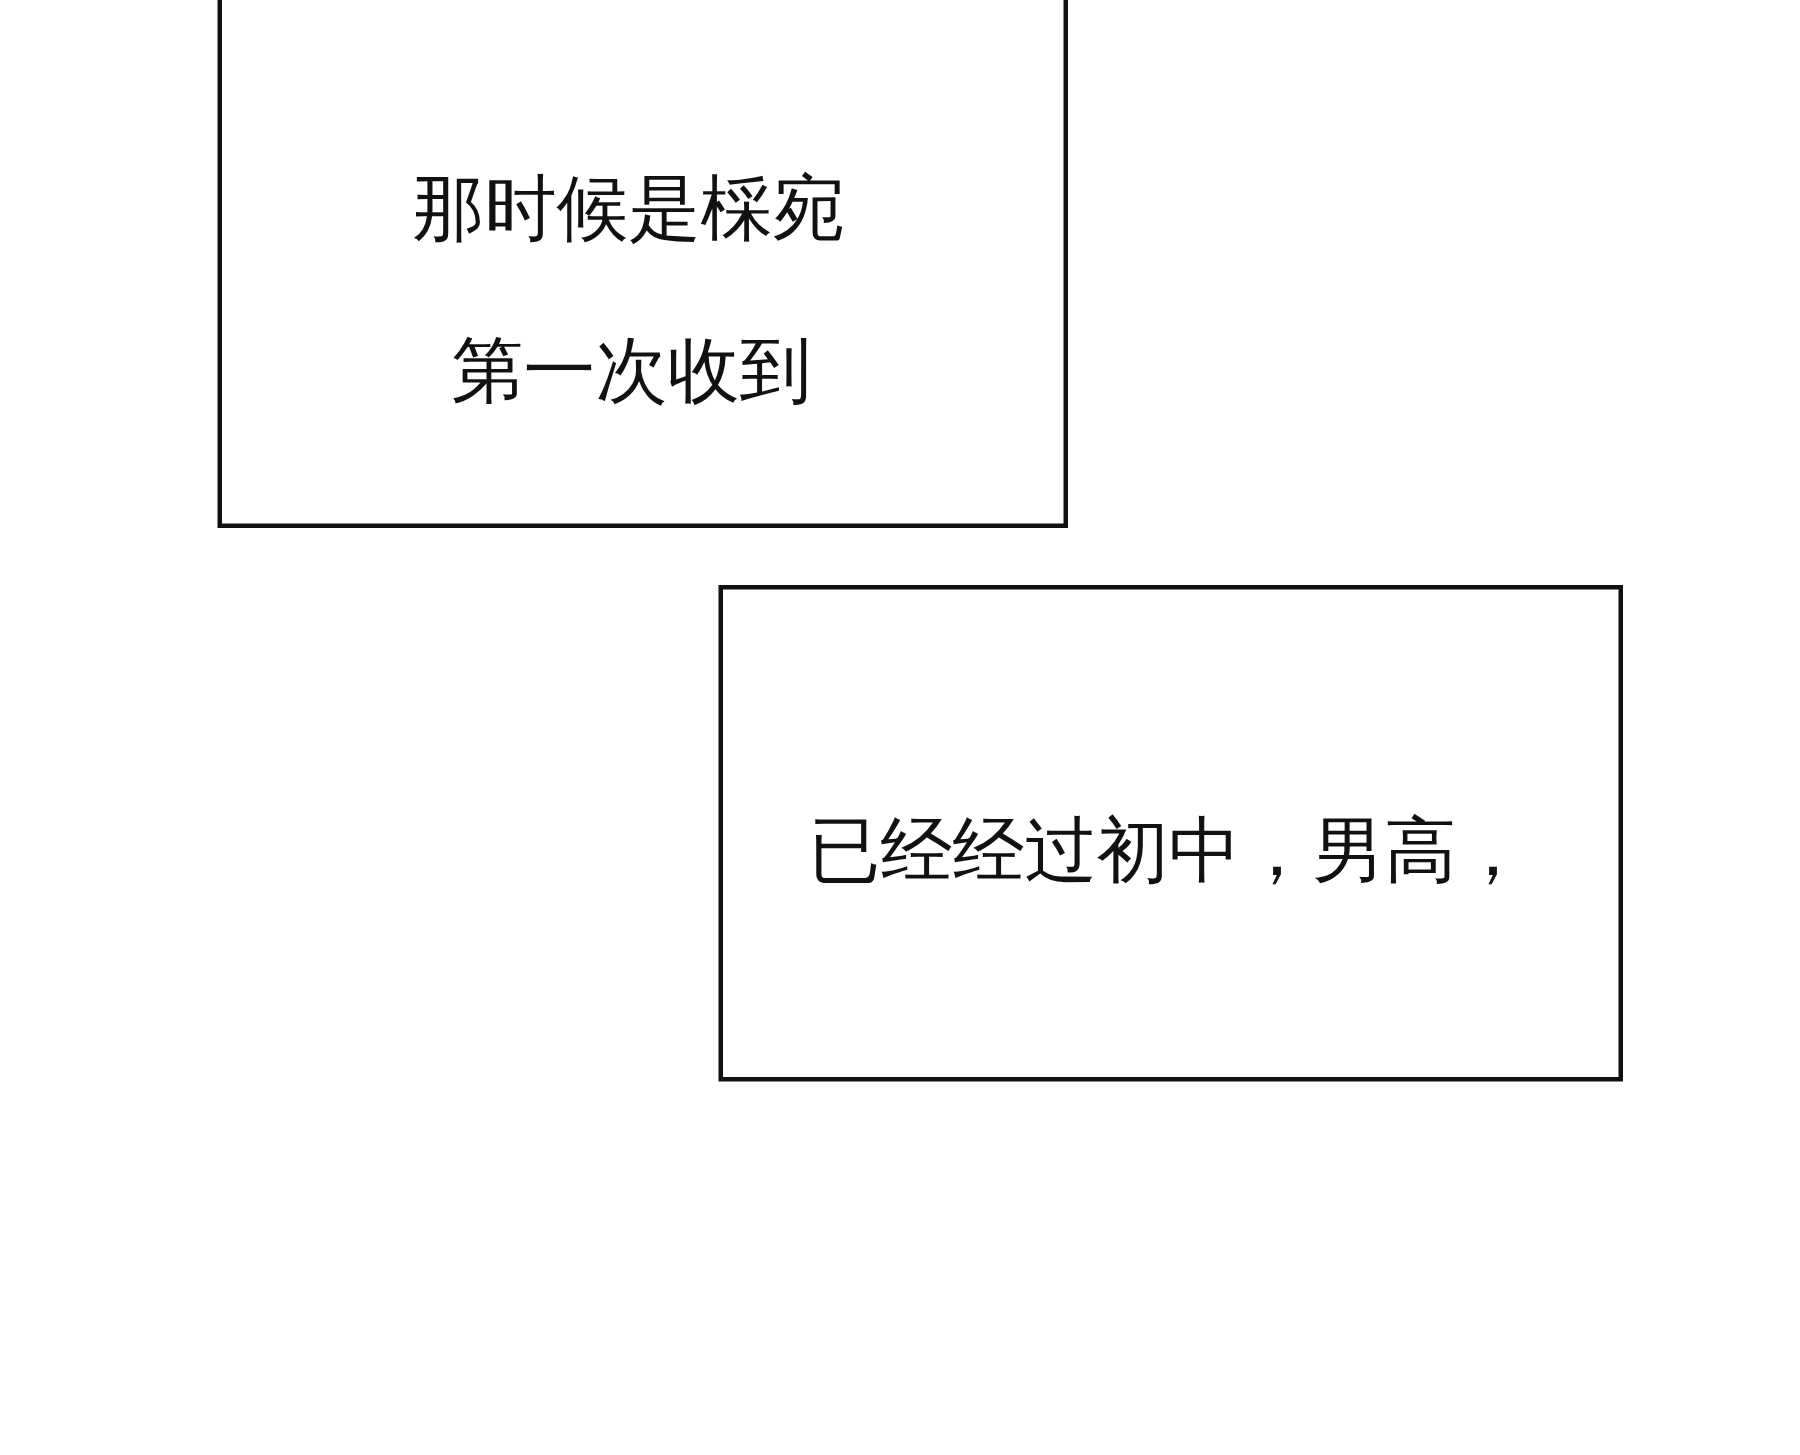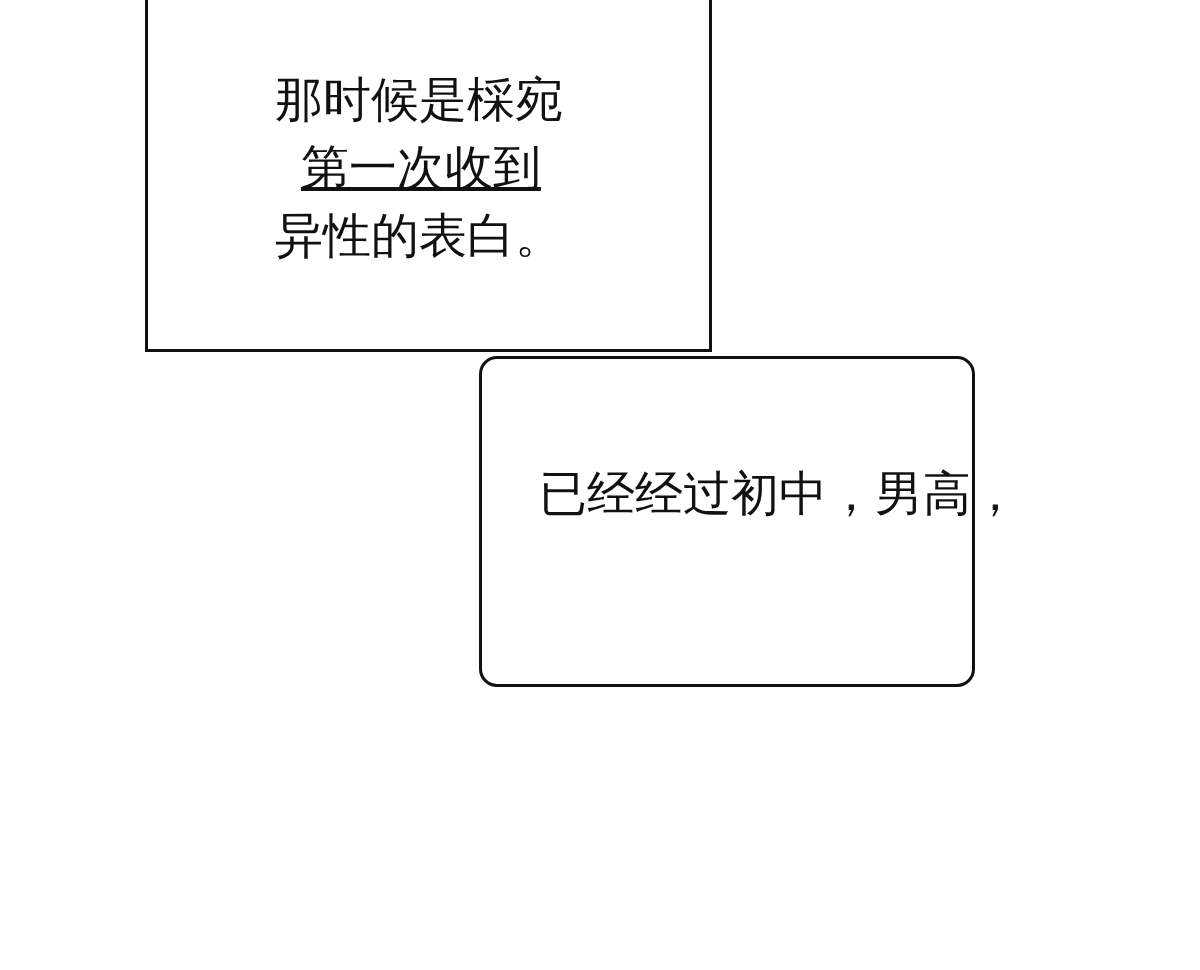--- a/index.html
+++ b/index.html
@@ -22,56 +22,54 @@
       background: #ffffff;
     }
     .panel-1 {
       left: 145px;
       top: -10px;
       width: 567px;
       height: 362px;
     }
     .panel-2 {
       left: 479px;
-      top: 356px;
-      width: 496px;
+      top: 390px;
+      width: 603px;
       height: 331px;
-      border-radius: 18px;
     }
     .caption {
       position: absolute;
       font-size: 48px;
       line-height: 68px;
       letter-spacing: 0px;
       white-space: nowrap;
     }
     .caption .line {
       display: block;
+      margin-top: 40px;
     }
     .caption-1 {
       left: 127px;
       top: 72px;
     }
     .caption-1 .line-2 {
       padding-left: 26px;
-      text-decoration: underline;
     }
     .caption-2 {
       left: 57px;
       top: 100px;
     }
   </style>
 </head>
 <body>
 
 <div class="panel panel-1">
   <div class="caption caption-1">
     <span class="line line-1">那时候是棌宛</span>
     <span class="line line-2">第一次收到</span>
-    <span class="line line-3">异性的表白。</span>
   </div>
 </div>
 
 <div class="panel panel-2">
   <div class="caption caption-2">
     <span class="line line-1">已经经过初中，男高，</span>
   </div>
 </div>
 
 </body></html>

